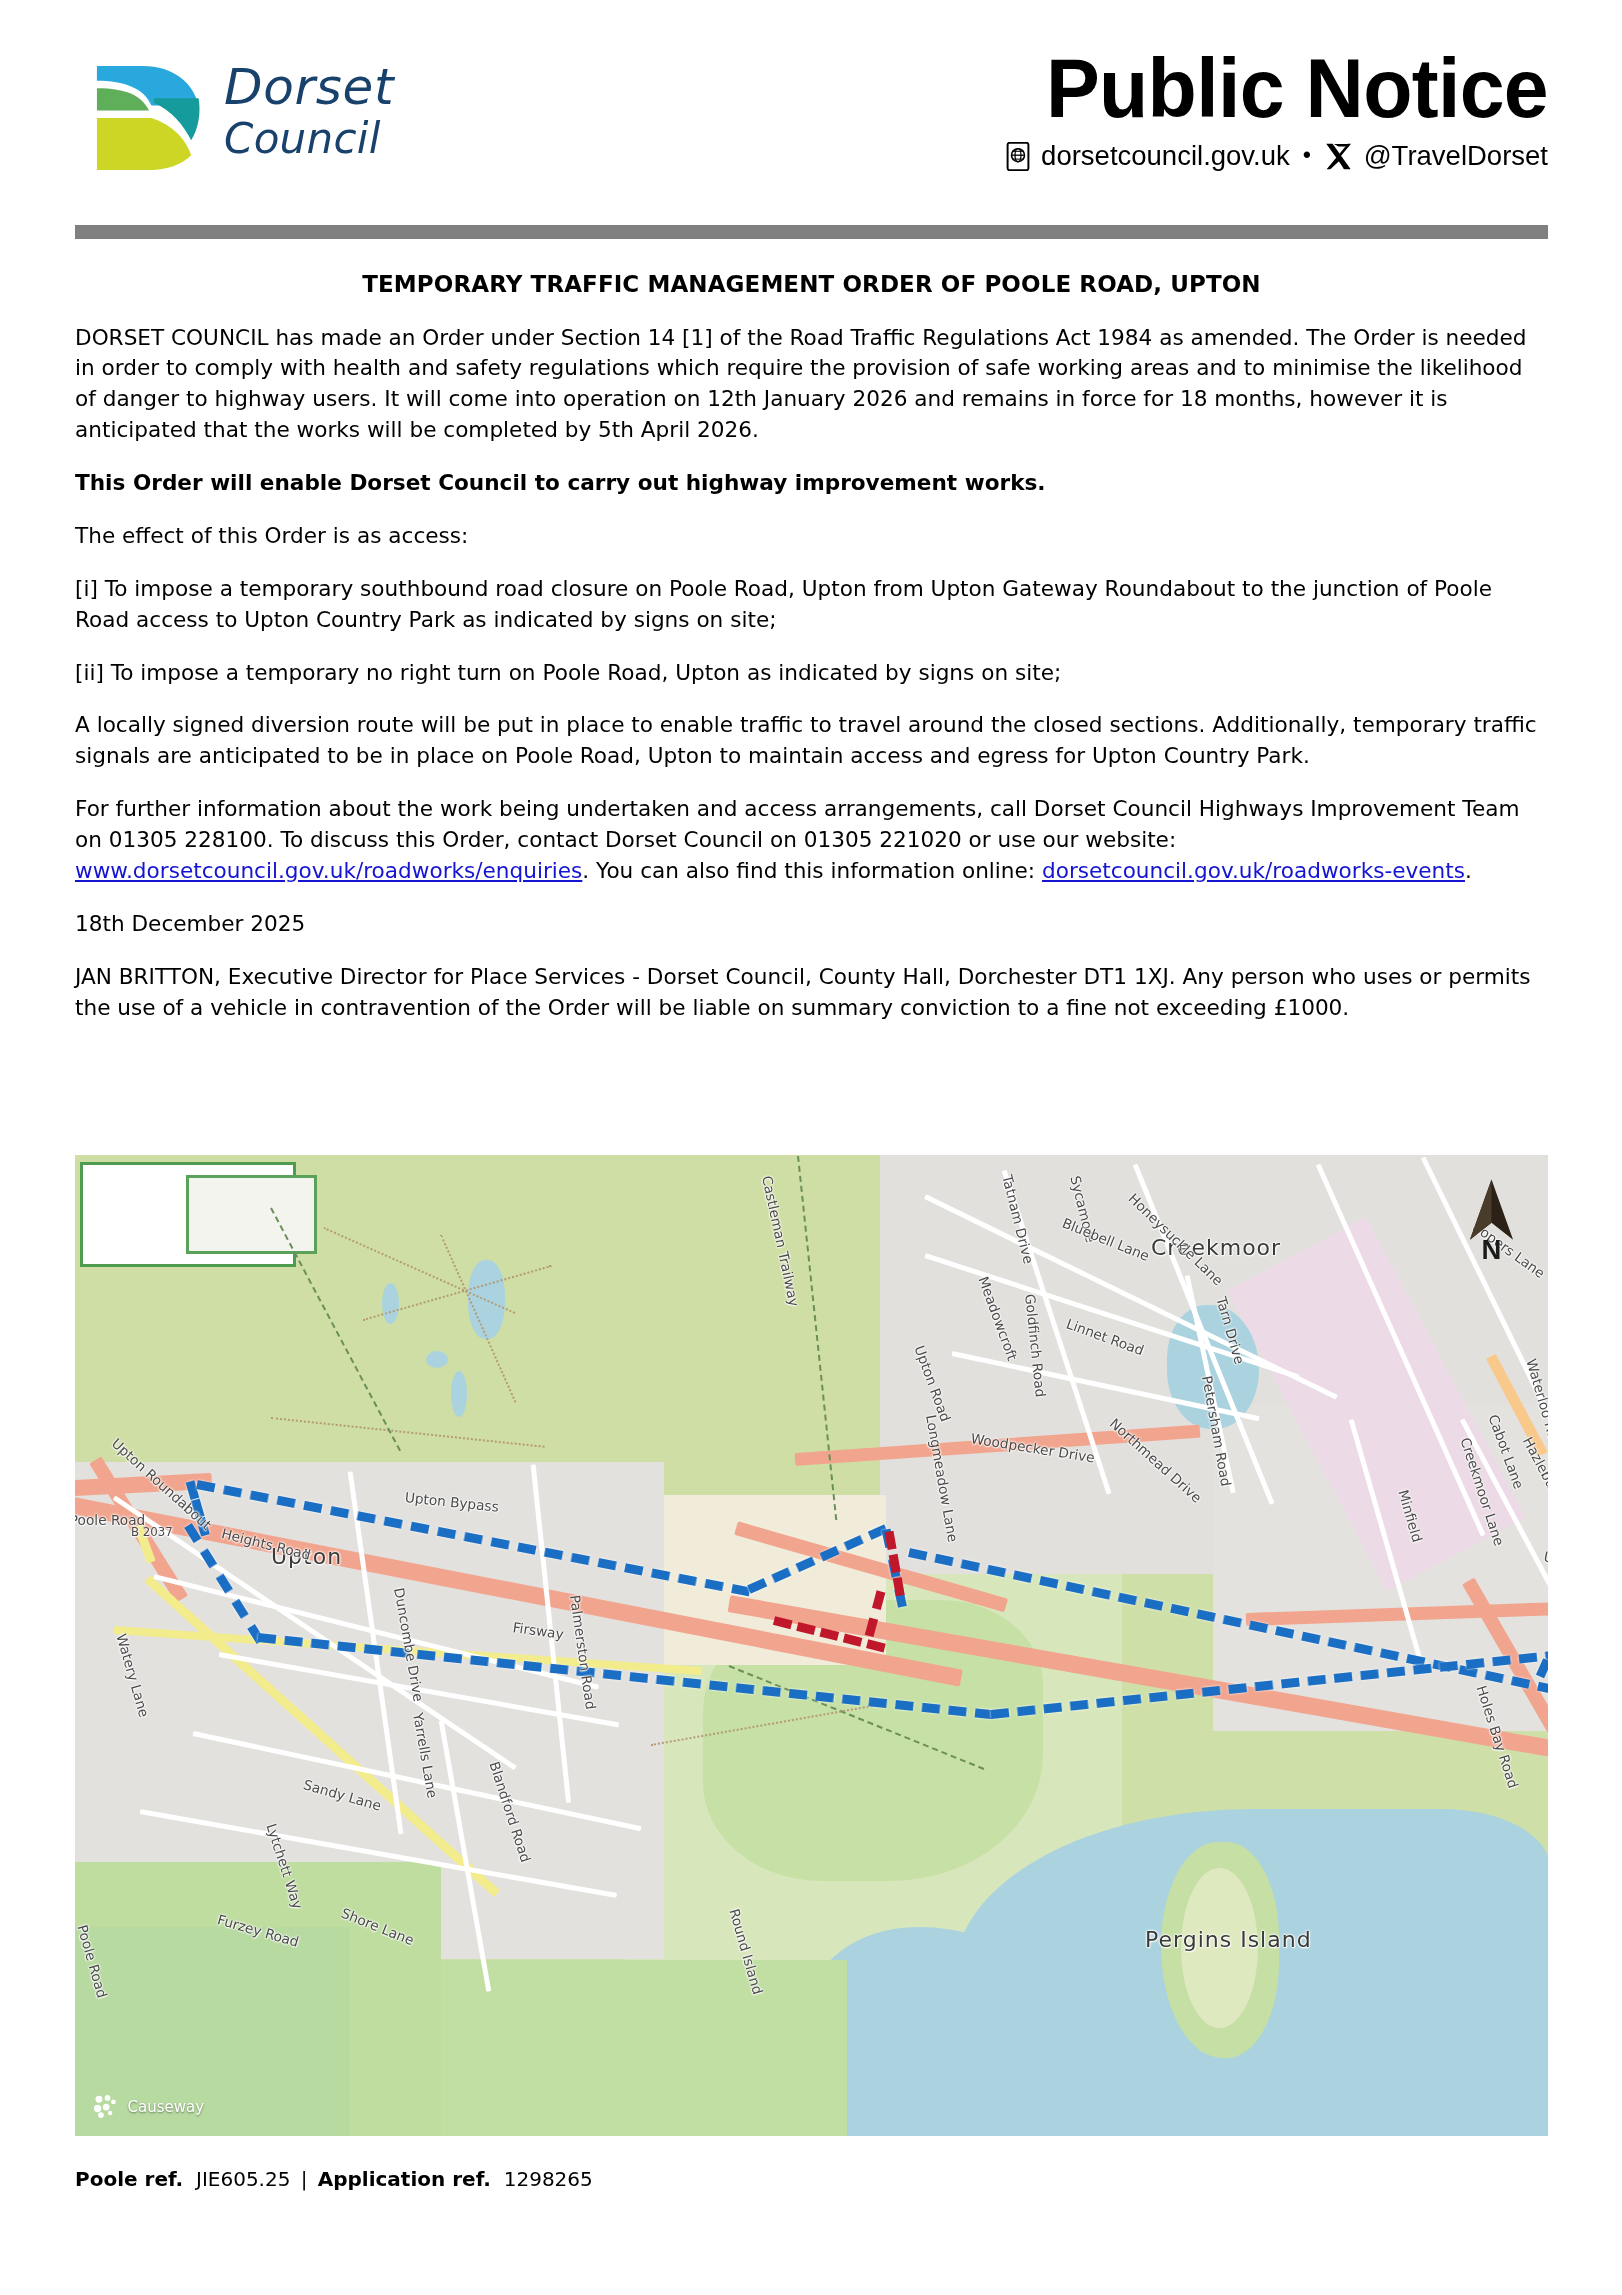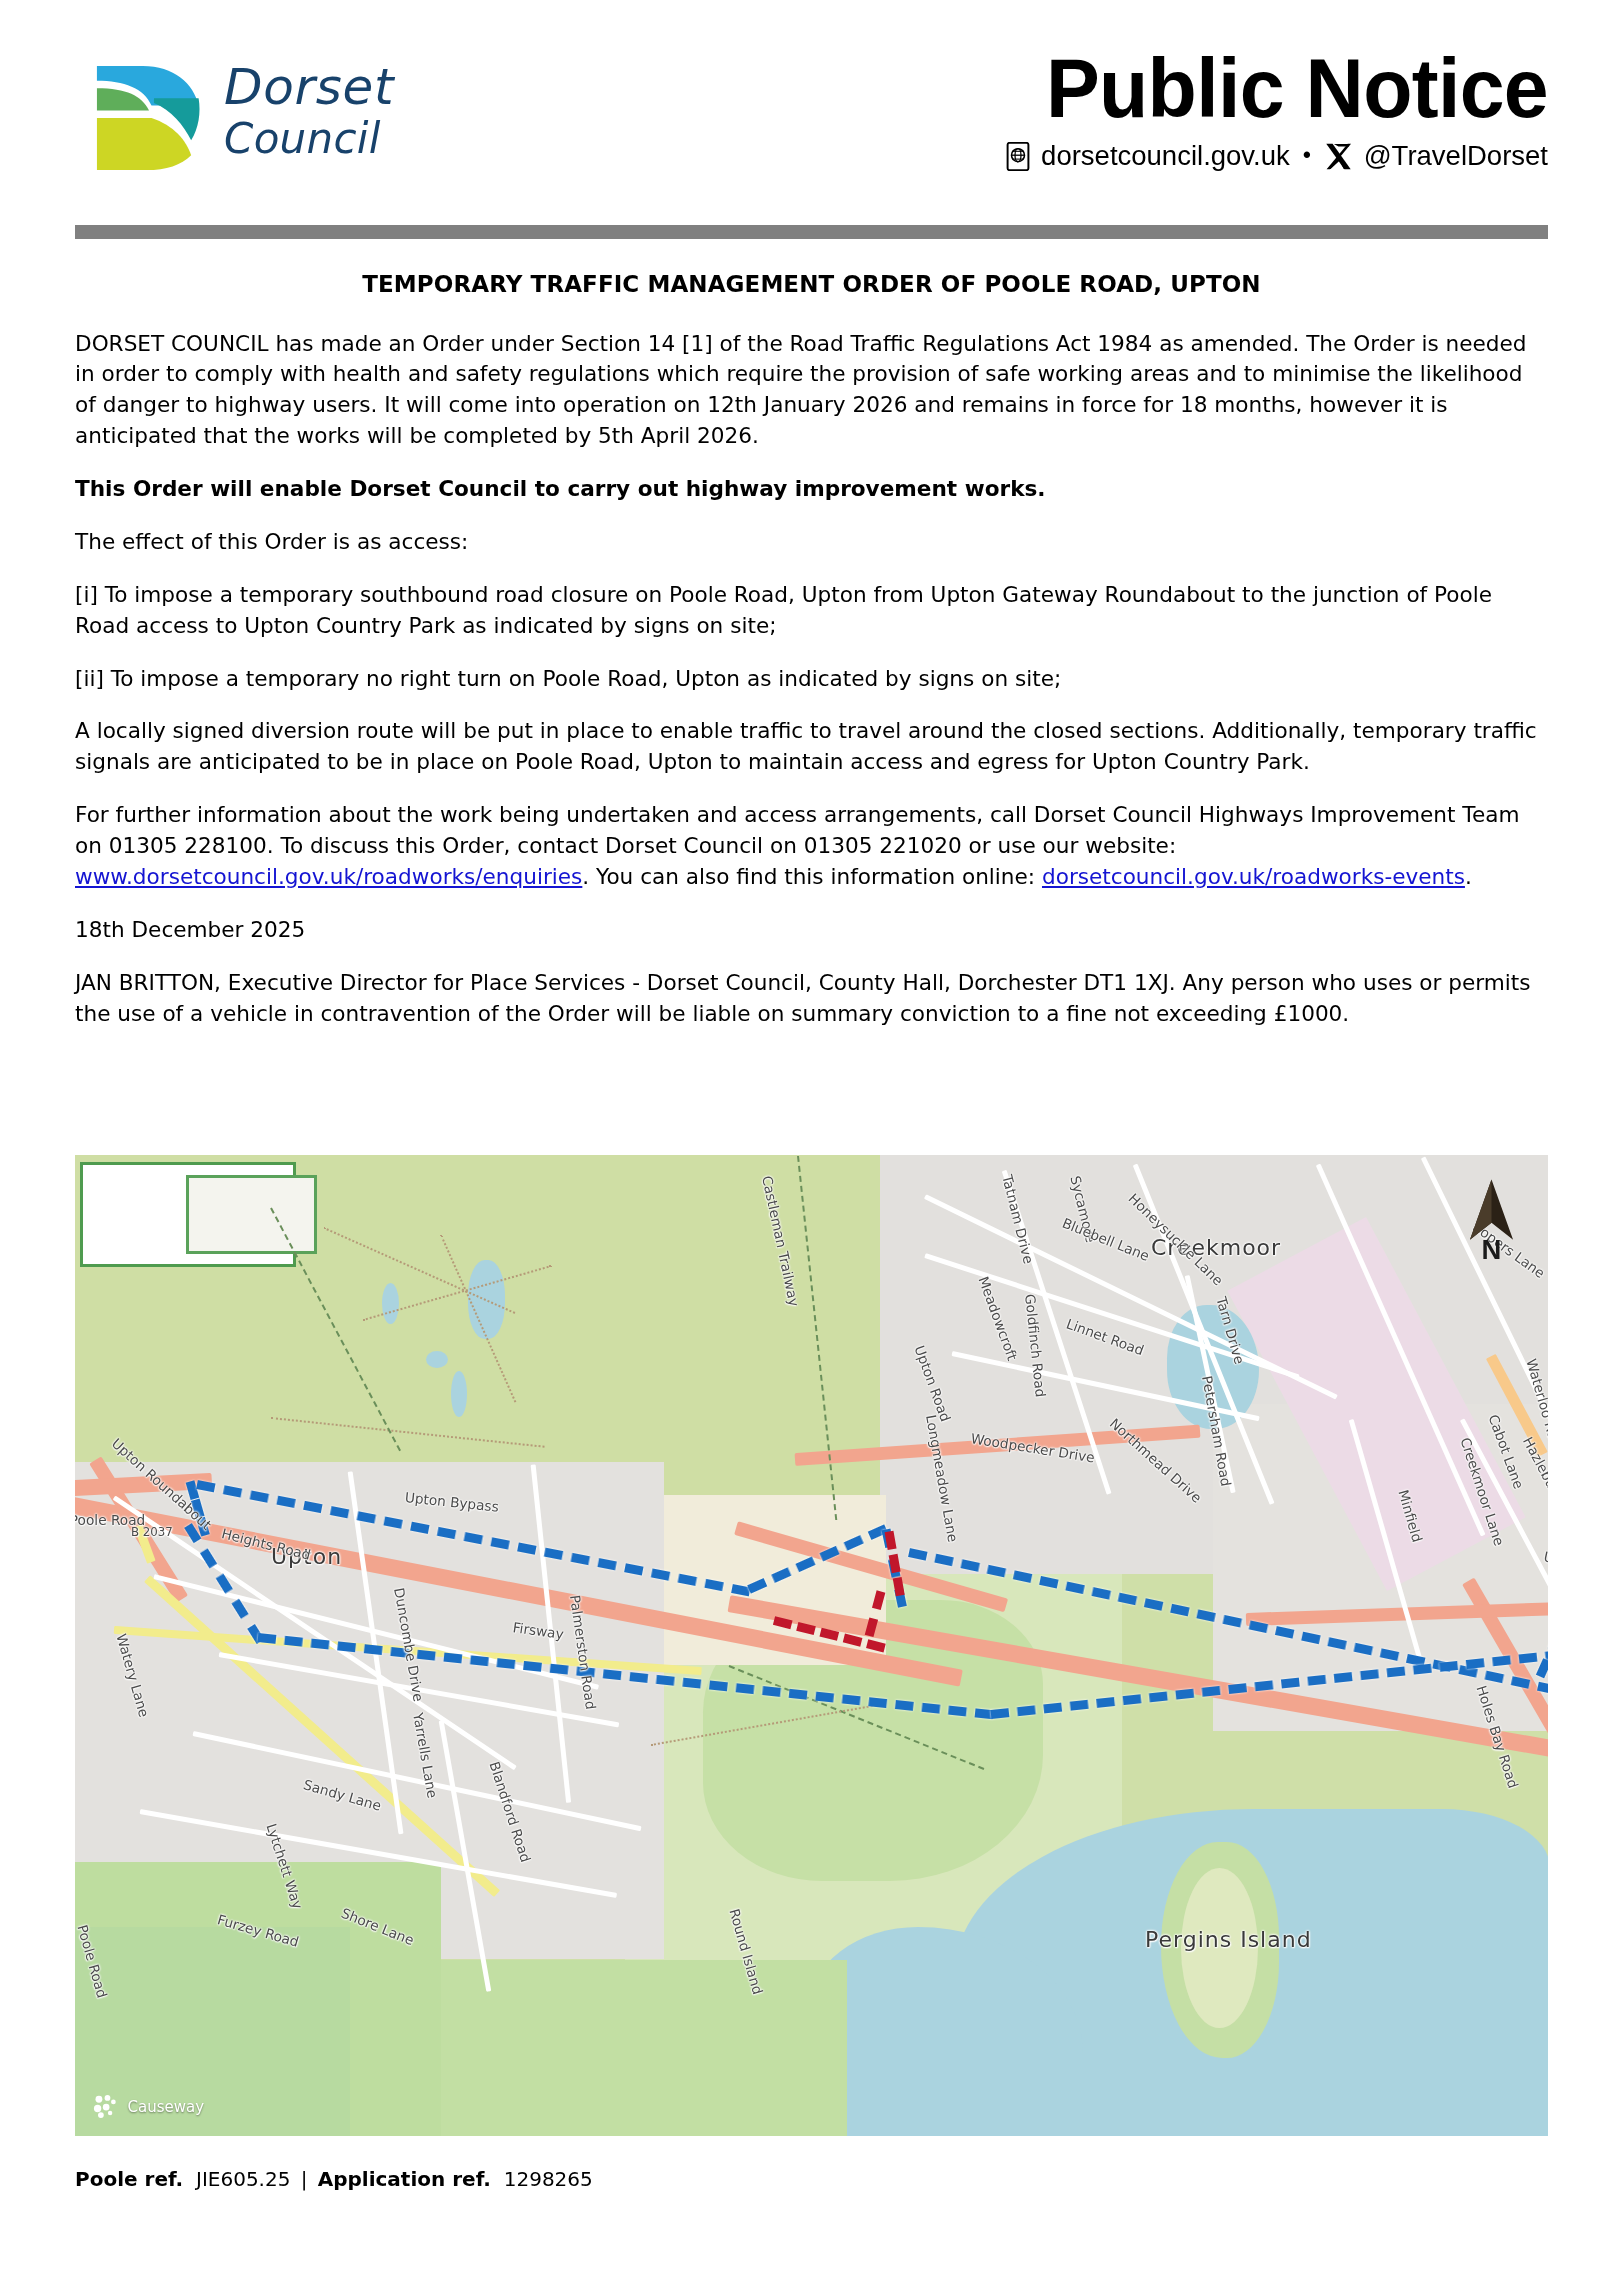--- a/index.html
+++ b/index.html
@@ -87,21 +87,21 @@
     left: 75px; top: 271px;
     width: 1473px;
     font-family: "DejaVu Sans", sans-serif;
     color: #000;
   }
   h1.doc-title {
     font-size: 23px;
     font-weight: 700;
     text-align: center;
     letter-spacing: 0.1px;
-    margin-bottom: 30px;
+    margin-bottom: 24px;
     line-height: 1.2;
   }
   p.para {
     font-size: 21.6px;
     line-height: 1.43;
     margin-bottom: 22px;
     text-align: left;
   }
   p.para.bold { font-weight: 700; }
   a.lnk { color: #1414d2; text-decoration: underline; }

